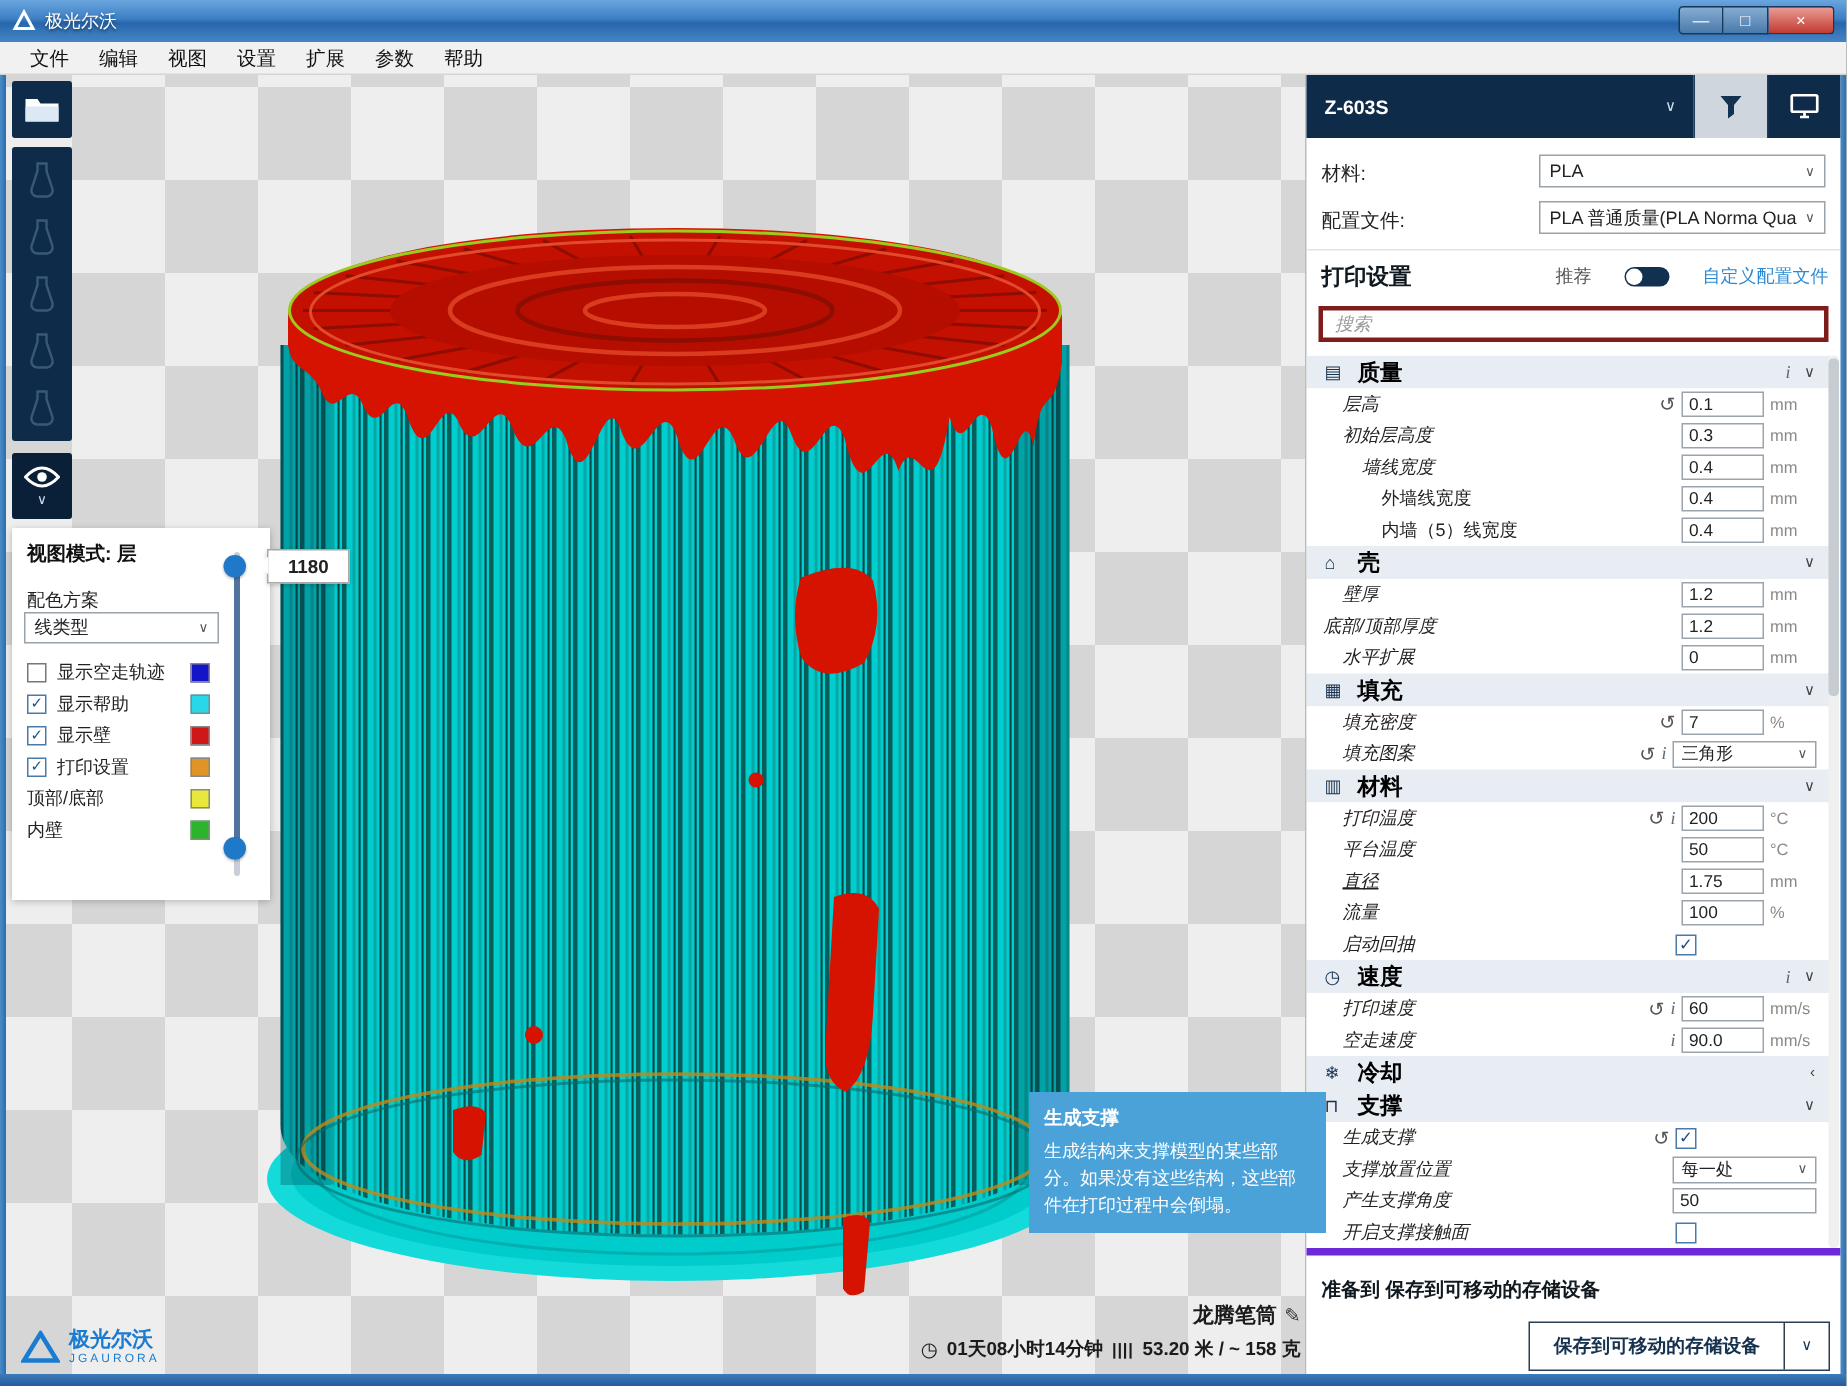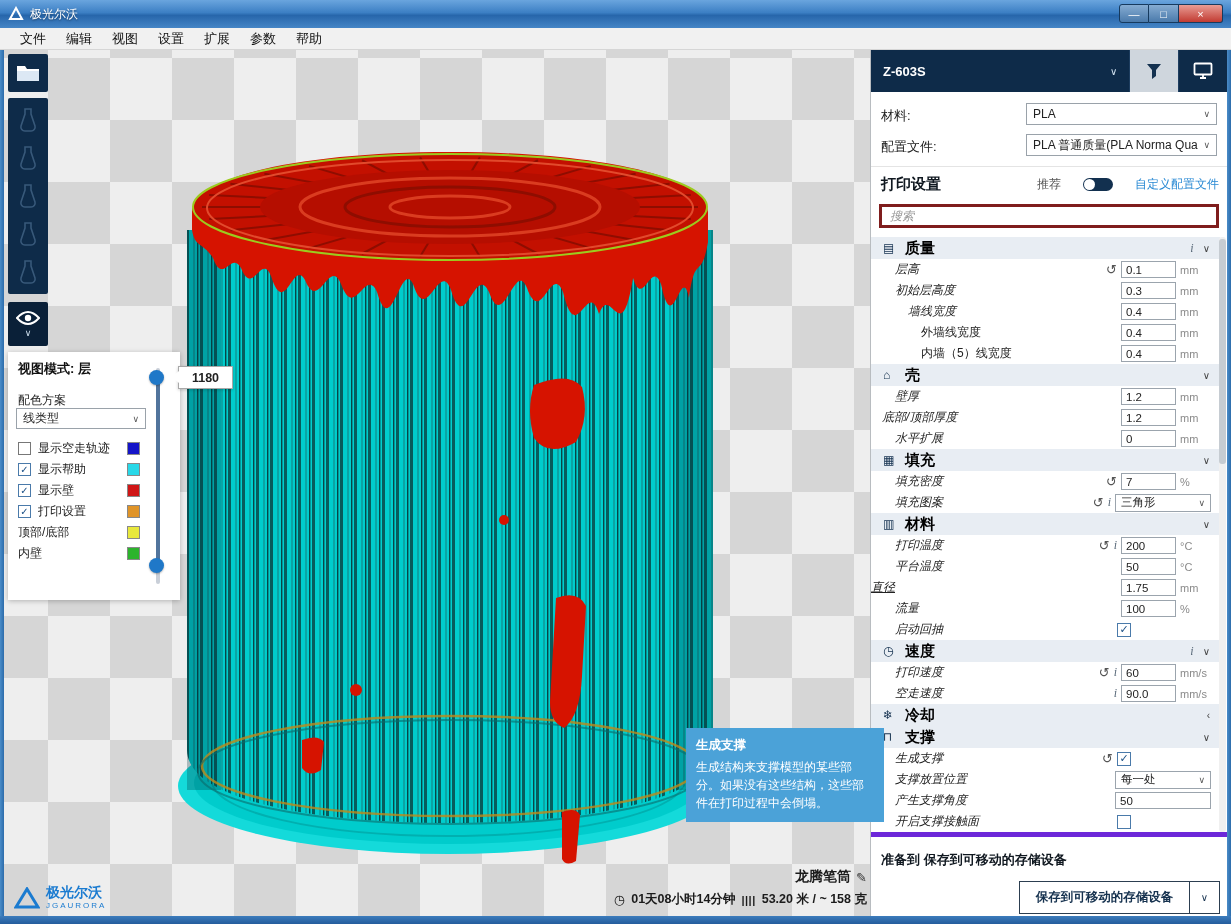--- a/index.html
+++ b/index.html
@@ -493,21 +493,21 @@
           </span>
         </div>
         <div class="srow">
           <span class="slab it" style="padding-left: 24px;">平台温度</span>
           <span class="sctl">
             <span class="vbox">50</span>
             <span class="unit">°C</span>
           </span>
         </div>
         <div class="srow">
-          <span class="slab it" style=" text-decoration: underline;">直径</span>
+          <span class="slab it" style="padding-left: 24px; text-decoration: underline;">直径</span>
           <span class="sctl">
             <span class="vbox">1.75</span>
             <span class="unit">mm</span>
           </span>
         </div>
         <div class="srow">
           <span class="slab it" style="padding-left: 24px;">流量</span>
           <span class="sctl">
             <span class="vbox">100</span>
             <span class="unit">%</span>

